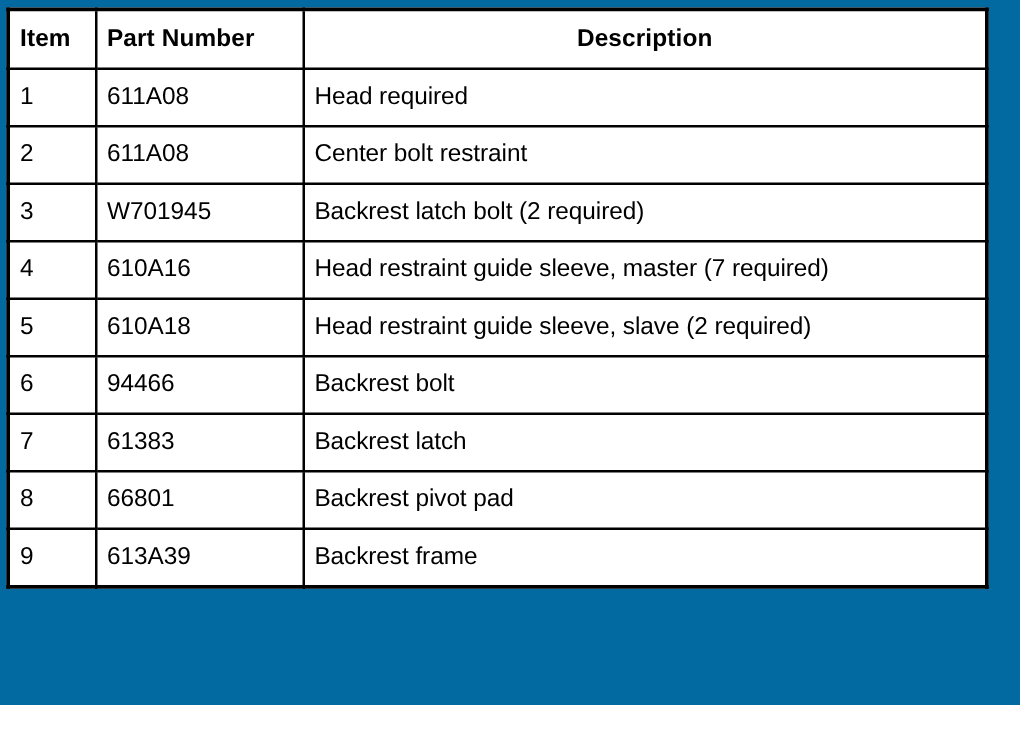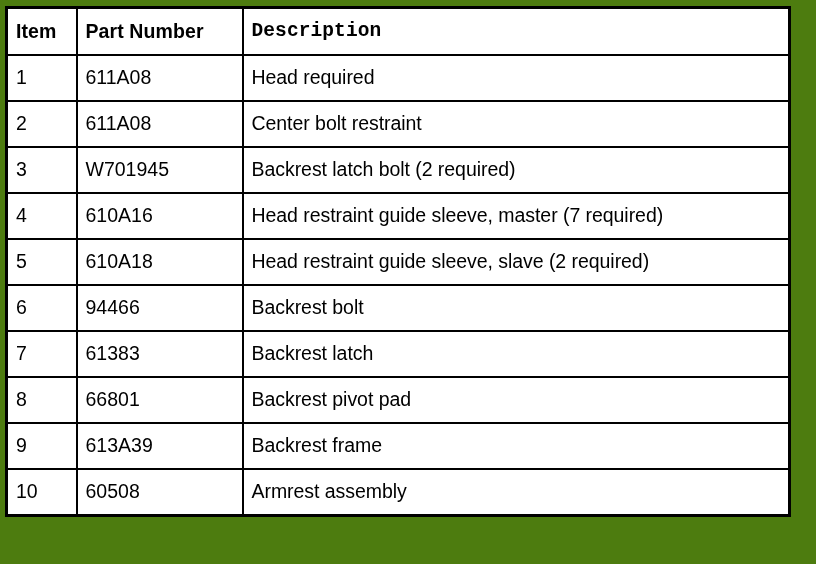--- a/index.html
+++ b/index.html
@@ -11,21 +11,21 @@
     width: 816px;
     height: 588px;
     overflow: hidden;
     font-family: "Liberation Sans", sans-serif;
     color: #000000;
   }
   .page {
     position: relative;
     width: 816px;
     height: 564px;
-    background: #4d7c0f;
+    background: #0369a1;
   }
   .parts-table {
     position: absolute;
     left: 5px;
     top: 6px;
     width: 783px;
     border-collapse: collapse;
     table-layout: fixed;
     background: #ffffff;
     border: 3px solid #000000;
@@ -46,22 +46,21 @@
     white-space: nowrap;
     overflow: hidden;
     background: #ffffff;
   }
   .parts-table thead th {
     font-weight: bold;
     height: 45px;
     letter-spacing: 0.1px;
   }
   .parts-table thead th.desc-head {
-    text-align: left;
-    font-family: Liberation Mono, monospace;
+    text-align: center;
   }
   .parts-table tbody td {
     font-weight: normal;
   }
   .parts-table tbody td.desc-cell {
     letter-spacing: -0.05px;
   }
 </style>
 </head>
 <body>
@@ -119,20 +118,15 @@
       <tr>
         <td class="item-cell">8</td>
         <td class="part-cell">66801</td>
         <td class="desc-cell">Backrest pivot pad</td>
       </tr>
       <tr>
         <td class="item-cell">9</td>
         <td class="part-cell">613A39</td>
         <td class="desc-cell">Backrest frame</td>
       </tr>
-      <tr>
-        <td class="item-cell">10</td>
-        <td class="part-cell">60508</td>
-        <td class="desc-cell">Armrest assembly</td>
-      </tr>
     </tbody>
   </table>
 </div>
 
 </body></html>

